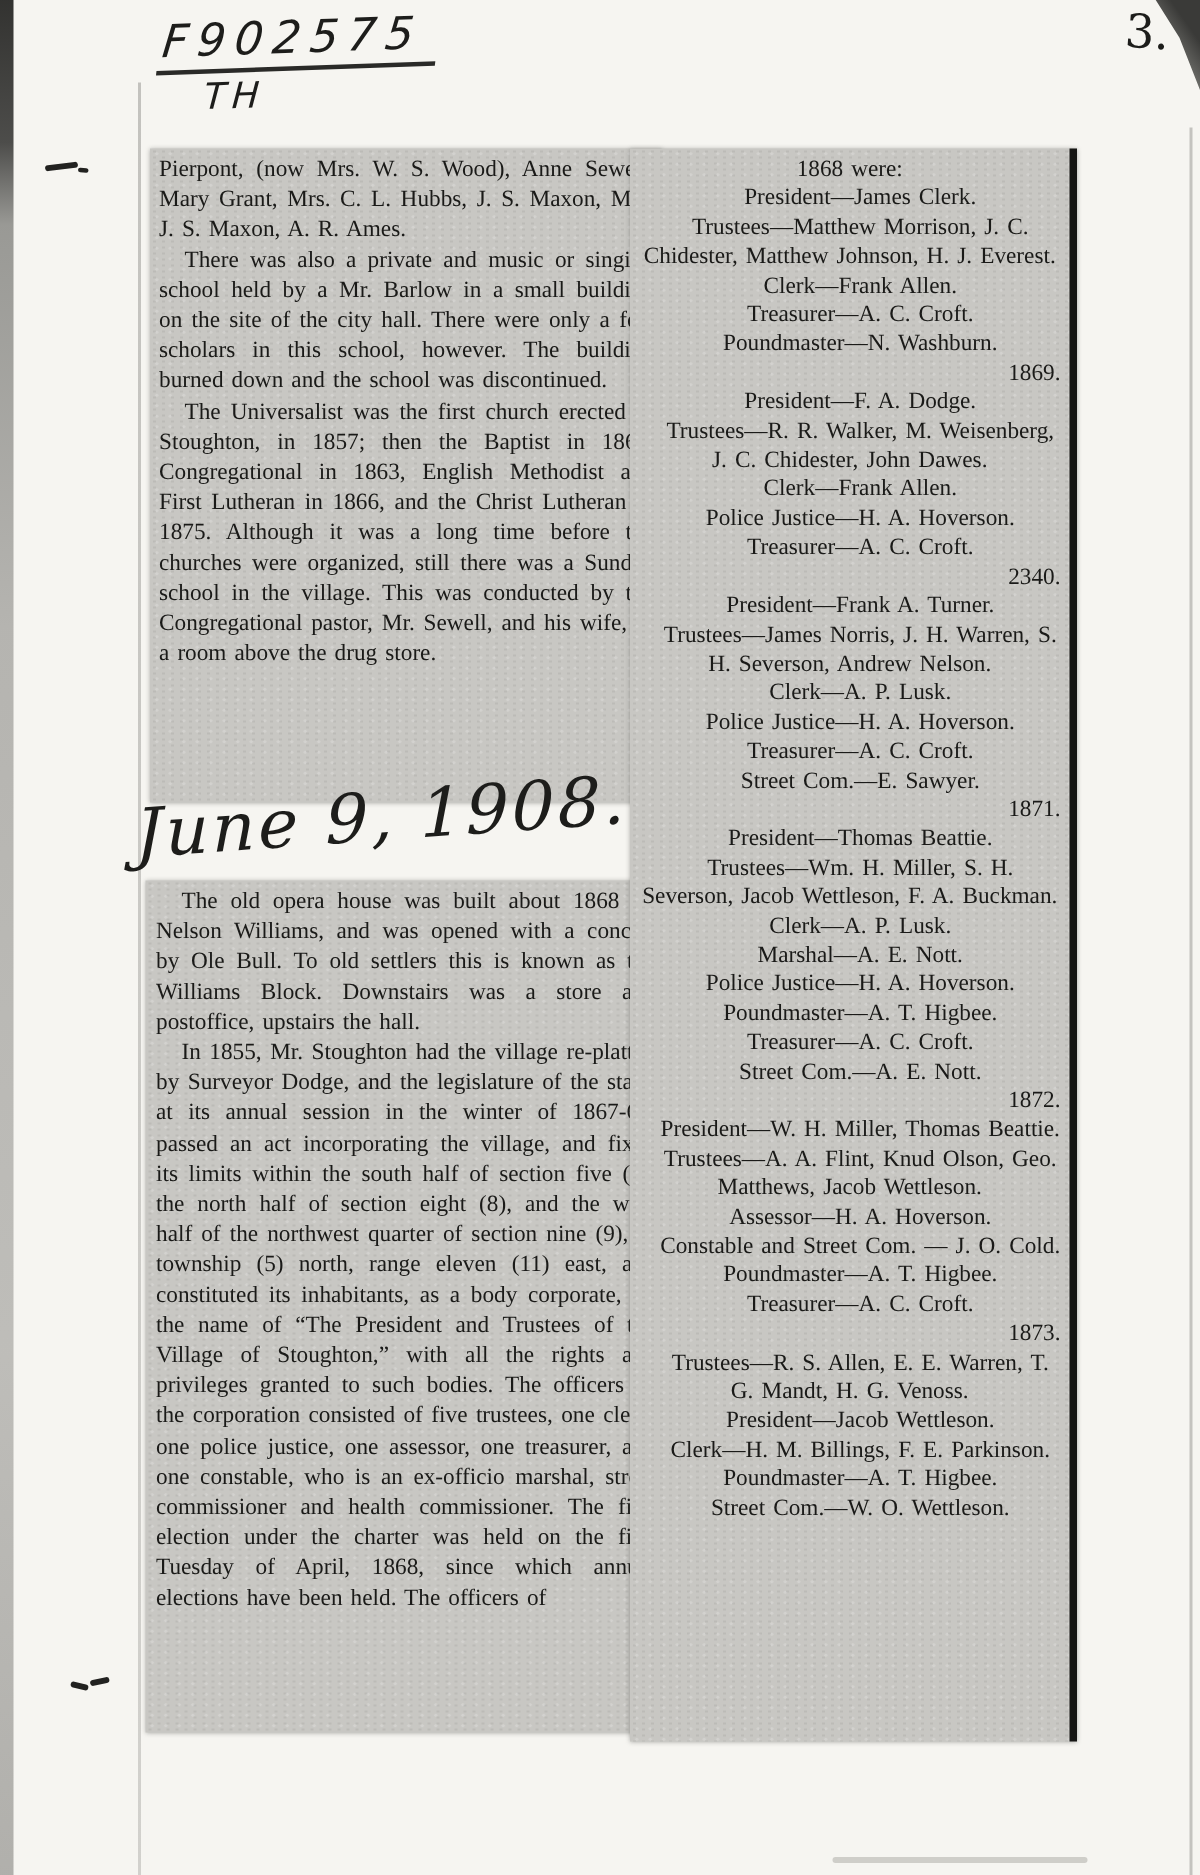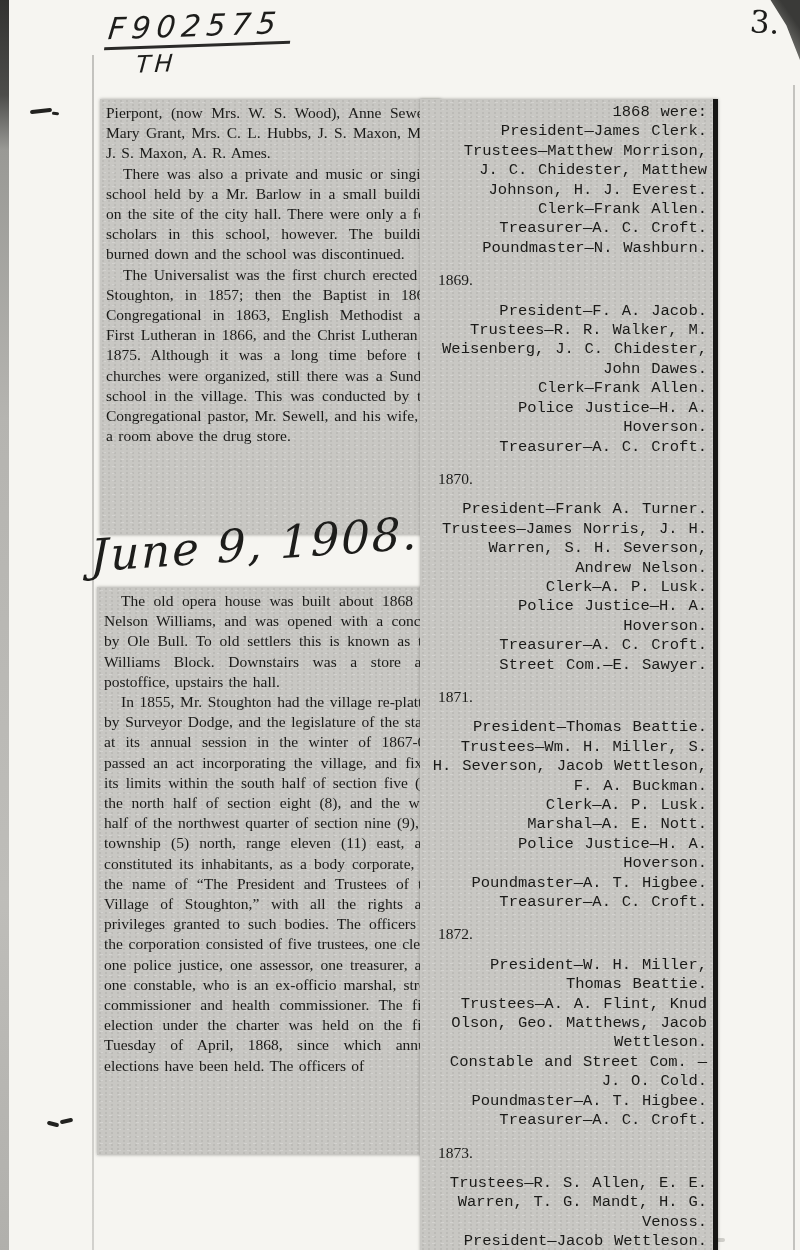--- a/index.html
+++ b/index.html
@@ -84,23 +84,23 @@
     box-shadow:0 0 3px rgba(60,60,58,.4);
     word-spacing:1.5px;
   }
   #clip-left-top    { left:100px; top:99px;  width:330px; min-height:428px;  padding:4px 5px 4px 6px; line-height:20.2px; }
   #clip-left-bottom { left:97px;  top:587px; width:333px; min-height:558px;  padding:4px 5px 6px 7px; line-height:20.2px; }
   #clip-right       { left:420px; top:99px;  width:281px; min-height:1050px; padding:4px 6px 8px 6px; line-height:19.4px;
                       border-right:5px solid #161614; }
 
   .para { margin:0; text-indent:17px; }
   .para.flush { text-indent:0; }
-  .officer { margin:0; text-indent:14px; text-align:right;font-family:Liberation Mono, monospace; }
+  .officer { margin:0; text-indent:14px; text-align:center; }
   .officer.flush { text-indent:0; }
-  .year { margin:12px; text-align:left; text-indent:0; }
+  .year { margin:0; text-align:right; text-indent:0; }
 </style>
 </head>
 <body>
 
 <div id="scan-page">
 
   <div id="edge-left"></div>
   <div id="corner-top-right"></div>
   <div id="crease-left"></div>
   <div id="edge-right-line"></div>
@@ -125,46 +125,49 @@
       <p class="para">In 1855, Mr. Stoughton had the village re-platted by Surveyor Dodge, and the legislature of the state, at its annual session in the winter of 1867-68, passed an act incorporating the village, and fixed its limits within the south half of section five (5), the north half of section eight (8), and the west half of the northwest quarter of section nine (9), in township (5) north, range eleven (11) east, and constituted its inhabitants, as a body corporate, by the name of “The President and Trustees of the Village of Stoughton,” with all the rights and privileges granted to such bodies. The officers of the corporation consisted of five trustees, one clerk, one police justice, one assessor, one treasurer, and one constable, who is an ex-officio marshal, street commissioner and health commissioner. The first election under the charter was held on the first Tuesday of April, 1868, since which annual elections have been held. The officers of</p>
     </div>
   <div id="clip-right" class="clipping">
       <p class="officer flush">1868 were:</p>
       <p class="officer">President—James Clerk.</p>
       <p class="officer">Trustees—Matthew Morrison, J. C. Chidester, Matthew Johnson, H. J. Everest.</p>
       <p class="officer">Clerk—Frank Allen.</p>
       <p class="officer">Treasurer—A. C. Croft.</p>
       <p class="officer">Poundmaster—N. Washburn.</p>
       <p class="year">1869.</p>
-      <p class="officer">President—F. A. Jacob.</p>
+      <p class="officer">President—F. A. Dodge.</p>
       <p class="officer">Trustees—R. R. Walker, M. Weisenberg, J. C. Chidester, John Dawes.</p>
       <p class="officer">Clerk—Frank Allen.</p>
       <p class="officer">Police Justice—H. A. Hoverson.</p>
       <p class="officer">Treasurer—A. C. Croft.</p>
-      <p class="year">1870.</p>
+      <p class="year">2340.</p>
       <p class="officer">President—Frank A. Turner.</p>
       <p class="officer">Trustees—James Norris, J. H. Warren, S. H. Severson, Andrew Nelson.</p>
       <p class="officer">Clerk—A. P. Lusk.</p>
       <p class="officer">Police Justice—H. A. Hoverson.</p>
       <p class="officer">Treasurer—A. C. Croft.</p>
       <p class="officer">Street Com.—E. Sawyer.</p>
       <p class="year">1871.</p>
       <p class="officer">President—Thomas Beattie.</p>
       <p class="officer">Trustees—Wm. H. Miller, S. H. Severson, Jacob Wettleson, F. A. Buckman.</p>
       <p class="officer">Clerk—A. P. Lusk.</p>
       <p class="officer">Marshal—A. E. Nott.</p>
       <p class="officer">Police Justice—H. A. Hoverson.</p>
       <p class="officer">Poundmaster—A. T. Higbee.</p>
       <p class="officer">Treasurer—A. C. Croft.</p>
+      <p class="officer">Street Com.—A. E. Nott.</p>
       <p class="year">1872.</p>
       <p class="officer">President—W. H. Miller, Thomas Beattie.</p>
       <p class="officer">Trustees—A. A. Flint, Knud Olson, Geo. Matthews, Jacob Wettleson.</p>
+      <p class="officer">Assessor—H. A. Hoverson.</p>
       <p class="officer">Constable and Street Com. — J. O. Cold.</p>
       <p class="officer">Poundmaster—A. T. Higbee.</p>
       <p class="officer">Treasurer—A. C. Croft.</p>
       <p class="year">1873.</p>
       <p class="officer">Trustees—R. S. Allen, E. E. Warren, T. G. Mandt, H. G. Venoss.</p>
       <p class="officer">President—Jacob Wettleson.</p>
+      <p class="officer">Clerk—H. M. Billings, F. E. Parkinson.</p>
       <p class="officer">Poundmaster—A. T. Higbee.</p>
       <p class="officer">Street Com.—W. O. Wettleson.</p>
     </div>
 
 </div>
 
 </body></html>

